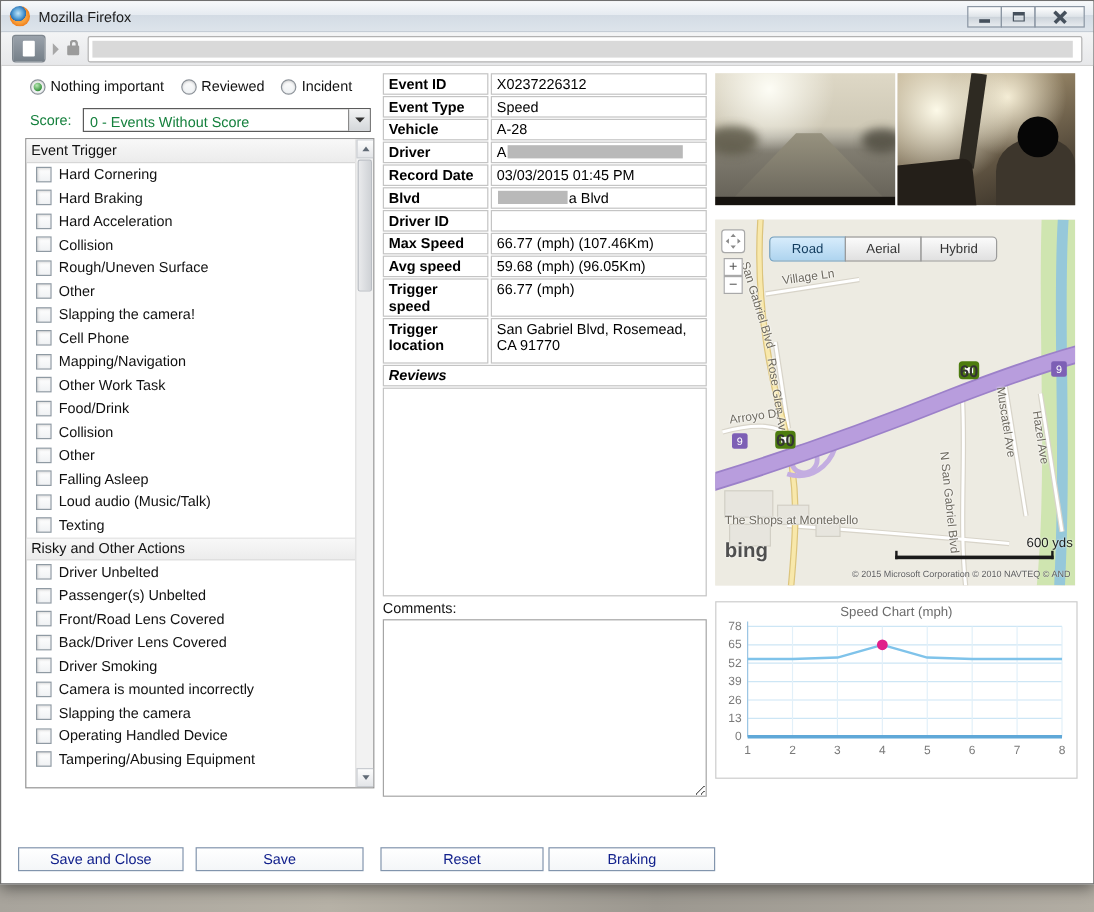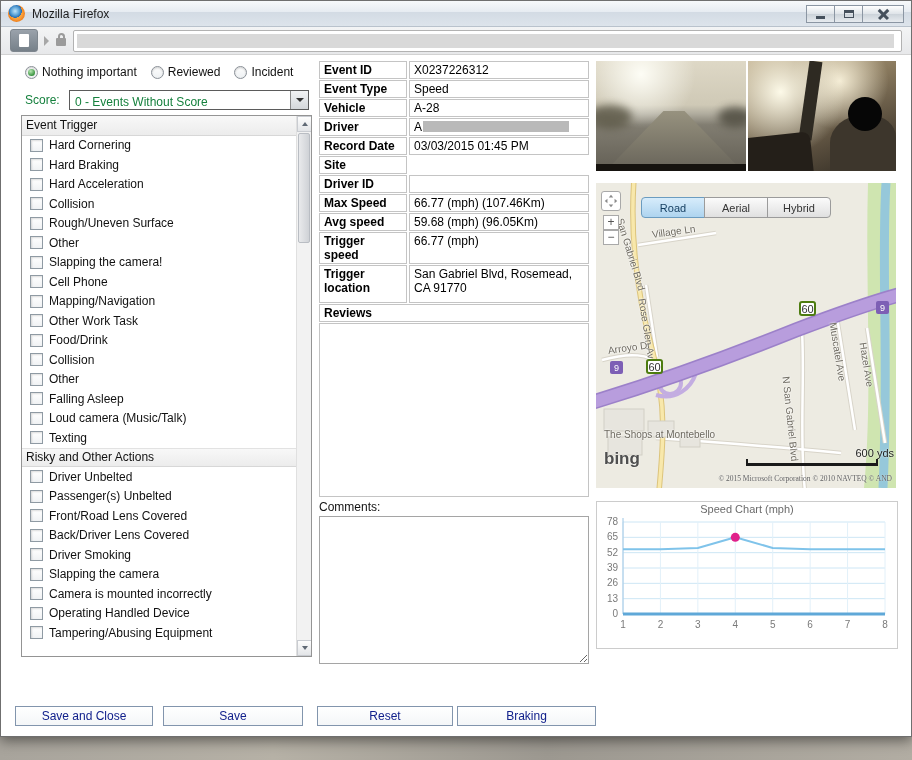--- a/index.html
+++ b/index.html
@@ -53,21 +53,21 @@
   .tri-down{width:0;height:0;border-top:4px solid #606a75;border-left:3.5px solid transparent;border-right:3.5px solid transparent;}
   .sb-thumb{position:absolute;left:1px;top:17px;width:12px;height:110px;background:linear-gradient(90deg,#e9eaec,#cfd2d6);border:1px solid #b9bdc3;border-radius:2px;box-sizing:border-box;}
   
   .details-col{position:absolute;left:318px;top:60px;width:270px;}
   .drow{display:flex;margin-bottom:1px;}
   .dcell{border:1px solid #c4c4c4;background:#fff;font-size:12px;line-height:14px;padding:1px 4px;box-sizing:border-box;min-height:18px;}
   .dlabel{width:88px;font-weight:bold;margin-right:2px;flex:none;}
   .dvalue{flex:1;}
   #details-rows .drow:last-child .dcell{min-height:38px;}
   .redact{display:inline-block;height:11px;background:#b9b9b9;vertical-align:-1px;margin:0 1px;}
-  .reviews-cell{flex:1;font-weight:bold;}
+  .reviews-cell{flex:1;font-weight:bold;font-style:italic;}
   .reviews-box{height:172px;border:1px solid #c4c4c4;margin-bottom:3px;background:#fff;}
   .comments-label{font-size:12px;margin:3px 0 2px;color:#111;}
   .comments-area{width:270px;height:148px;border:1px solid #a5a5a5;box-sizing:border-box;resize:both;font-family:inherit;font-size:12px;}
   
   .cam{position:absolute;top:60px;height:110px;overflow:hidden;}
   #cam-road{left:595px;width:150px;
     background:radial-gradient(circle at 30% 12%, rgba(255,255,248,.95) 0%, rgba(255,255,248,0) 38%),
                linear-gradient(180deg,#ded8c6 0%,#cfc9b6 40%,#b0ac9e 48%,#817d71 58%,#635f55 100%);}
   .cam-road-road{position:absolute;left:10%;right:6%;top:45%;bottom:5%;background:linear-gradient(180deg,#97927f,#6b675c);clip-path:polygon(42% 0,58% 0,100% 100%,0 100%);}
   .cam-road-dash{position:absolute;left:0;right:0;bottom:0;height:7px;background:#16130f;}
@@ -80,36 +80,36 @@
                linear-gradient(160deg,#b8a684 0%,#8a7a5e 35%,#574c3c 70%,#2f2a22 100%);}
   .cabin-pillar{position:absolute;left:38%;top:0;width:13px;height:72%;background:#2e2a22;transform:rotate(8deg);}
   .cabin-seat{position:absolute;left:-6px;bottom:-8px;width:70px;height:44px;background:#241f19;border-radius:8px 8px 0 0;transform:rotate(-6deg);}
   .cabin-driver{position:absolute;right:0;bottom:0;width:66px;height:56px;background:#3d362c;border-radius:50% 40% 0 0;}
   .cabin-face{position:absolute;right:14px;top:36px;width:34px;height:34px;background:#060606;border-radius:50%;}
   
   .map{position:absolute;left:595px;top:182px;width:300px;height:305px;background:#edebe2;overflow:hidden;}
   .map > svg{position:absolute;left:0;top:0;}
   #map-labels{position:absolute;left:0;top:0;width:100%;height:100%;pointer-events:none;}
   .map-label{position:absolute;font-size:10px;color:#6e6a60;white-space:nowrap;transform-origin:0 50%;text-shadow:0 0 2px #fff,0 0 2px #fff;}
-  .badge-shield{position:absolute;width:17px;height:15px;background:#fff;border:2px solid #4d7c0f;border-radius:3px;font-size:11px;font-weight:normal;color:#333;display:flex;align-items:center;justify-content:center;box-sizing:border-box;}
+  .badge-shield{position:absolute;width:17px;height:15px;background:#fff;border:5px solid #4d7c0f;border-radius:3px;font-size:14px;font-weight:bold;color:#333;display:flex;align-items:center;justify-content:center;box-sizing:border-box;}
   .badge-purple{position:absolute;width:13px;height:13px;background:#7d5fb5;border-radius:2px;color:#fff;font-size:9px;display:flex;align-items:center;justify-content:center;}
   .map-views{position:absolute;left:46px;top:14px;display:flex;}
   .mv-btn{width:64px;height:21px;border:1px solid #9b9b9b;margin-left:-1px;background:linear-gradient(#fbfbfb,#e0e0e0);font-size:11px;color:#333;display:flex;align-items:center;justify-content:center;box-sizing:border-box;}
   .mv-btn.active{background:linear-gradient(#d7ecfb,#aed4ef);border-color:#6b9cc0;color:#123c5e;}
   .mv-btn:first-child{border-radius:4px 0 0 4px;}
   .mv-btn:last-child{border-radius:0 4px 4px 0;}
   .map-pan{position:absolute;left:5px;top:8px;width:20px;height:20px;background:#fff;border:1px solid #a9a9a9;border-radius:3px;box-sizing:border-box;display:flex;align-items:center;justify-content:center;}
   .map-zbtn{position:absolute;left:7px;width:16px;height:15px;background:#fff;border:1px solid #a9a9a9;font-size:12px;line-height:13px;text-align:center;color:#555;box-sizing:border-box;}
   .map-zin{top:32px;} .map-zout{top:47px;}
   .map-scale-text{position:absolute;left:166px;top:264px;width:132px;text-align:right;font-size:11px;color:#1d1d1d;text-shadow:0 0 2px #fff;}
   .map-scale-bar{position:absolute;left:150px;top:280px;width:132px;height:3px;background:#1a1a1a;}
   .map-scale-bar::before,.map-scale-bar::after{content:"";position:absolute;top:-4px;width:2px;height:7px;background:#1a1a1a;}
   .map-scale-bar::before{left:0;} .map-scale-bar::after{right:0;}
   .map-logo{position:absolute;left:8px;top:266px;font-size:17px;font-weight:bold;color:#4f4f4f;text-shadow:0 0 2px #fff;}
-  .map-copy{position:absolute;left:96px;top:291px;width:200px;text-align:right;font-size:7.5px;color:#5c5c5c;text-shadow:0 0 1px #fff;font-family:Liberation Serif, serif;}
+  .map-copy{position:absolute;left:96px;top:291px;width:200px;text-align:right;font-size:7.5px;color:#5c5c5c;text-shadow:0 0 1px #fff;}
   
   .chart-box{position:absolute;left:595px;top:500px;width:302px;height:148px;border:1px solid #ccc;background:#fff;box-sizing:border-box;}
   
   .footer{position:absolute;left:14px;top:705px;display:flex;}
   .fbtn{height:20px;border:1px solid #8295ad;background:linear-gradient(#ffffff,#f4f6f8);font-family:inherit;font-size:12px;font-weight:normal;color:#12218c;display:flex;align-items:center;justify-content:center;padding:0;cursor:default;}
   .fbtn:nth-child(1){width:138px;margin-right:10px;}
   .fbtn:nth-child(2){width:140px;margin-right:14px;}
   .fbtn:nth-child(3){width:136px;margin-right:4px;}
   .fbtn:nth-child(4){width:139px;}
 </style>
@@ -225,21 +225,21 @@
           <div class="lb-item">
             <span class="checkbox"></span>
             <span class="lb-text">Other</span>
           </div>
           <div class="lb-item">
             <span class="checkbox"></span>
             <span class="lb-text">Falling Asleep</span>
           </div>
           <div class="lb-item">
             <span class="checkbox"></span>
-            <span class="lb-text">Loud camera (Music/Talk)</span>
+            <span class="lb-text">Loud audio (Music/Talk)</span>
           </div>
           <div class="lb-item">
             <span class="checkbox"></span>
             <span class="lb-text">Texting</span>
           </div>
           <div class="lb-header">Risky and Other Actions</div>
           <div class="lb-item">
             <span class="checkbox"></span>
             <span class="lb-text">Driver Unbelted</span>
           </div>
@@ -254,25 +254,25 @@
           <div class="lb-item">
             <span class="checkbox"></span>
             <span class="lb-text">Back/Driver Lens Covered</span>
           </div>
           <div class="lb-item">
             <span class="checkbox"></span>
             <span class="lb-text">Driver Smoking</span>
           </div>
           <div class="lb-item">
             <span class="checkbox"></span>
+            <span class="lb-text">Camera is mounted incorrectly</span>
+          </div>
+          <div class="lb-item">
+            <span class="checkbox"></span>
             <span class="lb-text">Slapping the camera</span>
-          </div>
-          <div class="lb-item">
-            <span class="checkbox"></span>
-            <span class="lb-text">Camera is mounted incorrectly</span>
           </div>
           <div class="lb-item">
             <span class="checkbox"></span>
             <span class="lb-text">Operating Handled Device</span>
           </div>
           <div class="lb-item">
             <span class="checkbox"></span>
             <span class="lb-text">Tampering/Abusing Equipment</span>
           </div>
         </div>
@@ -303,21 +303,22 @@
           </div>
           <div class="drow">
             <div class="dcell dlabel">Driver</div>
             <div class="dcell dvalue"><span>A</span><span class="redact" style="width: 146px;"></span></div>
           </div>
           <div class="drow">
             <div class="dcell dlabel">Record Date</div>
             <div class="dcell dvalue"><span>03/03/2015 01:45 PM</span></div>
           </div>
           <div class="drow">
-            <div class="dcell dlabel">Site</div>
+            <div class="dcell dlabel">Blvd</div>
+            <div class="dcell dvalue"><span class="redact" style="width: 58px;"></span><span>a Blvd</span></div>
           </div>
           <div class="drow">
             <div class="dcell dlabel">Driver ID</div>
             <div class="dcell dvalue"><span></span></div>
           </div>
           <div class="drow">
             <div class="dcell dlabel">Max Speed</div>
             <div class="dcell dvalue"><span>66.77 (mph) (107.46Km)</span></div>
           </div>
           <div class="drow">

